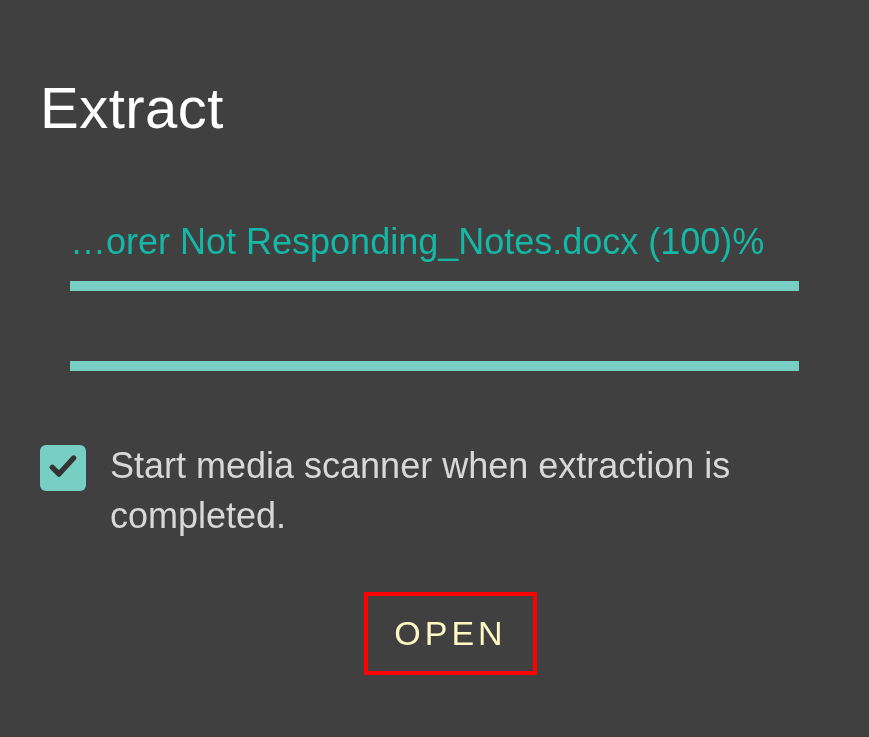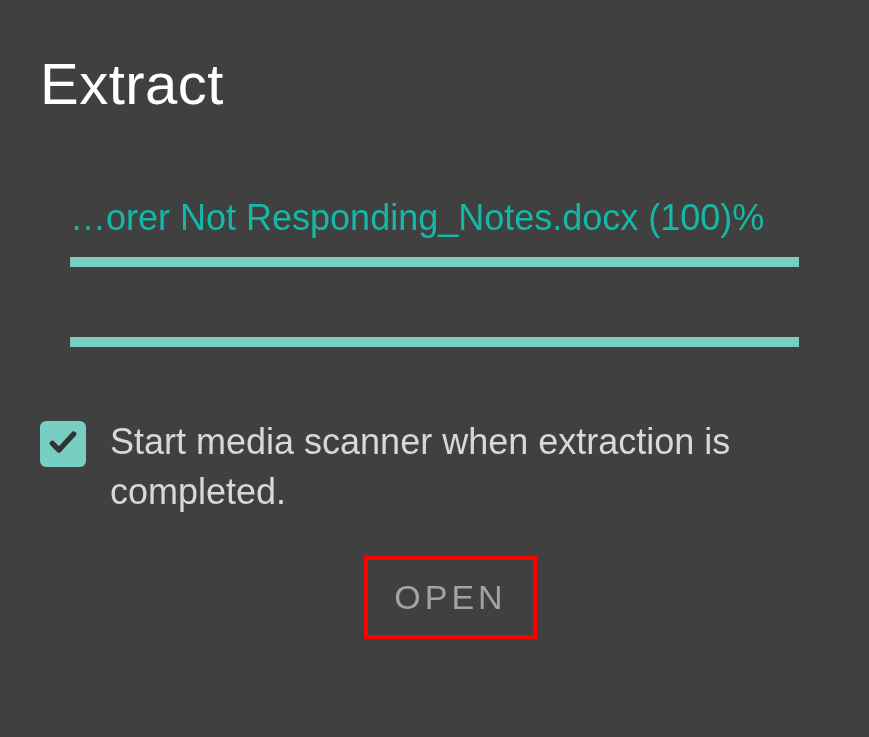--- a/index.html
+++ b/index.html
@@ -23,20 +23,21 @@
       height: 100%;
       padding: 50px 40px 40px 40px;
       position: relative;
     }
     .title {
       font-size: 58px;
       font-weight: 400;
       color: #ffffff;
       margin-bottom: 80px;
       letter-spacing: 0.5px;
+      margin-top: 24px;
     }
     .progress-section {
       margin-bottom: 70px;
       padding: 0 30px;
     }
     .progress-label {
       font-size: 36px;
       color: #14b8a6;
       font-weight: 300;
       margin-bottom: 18px;
@@ -50,21 +51,21 @@
     .progress-bar {
       height: 10px;
       background: #77CFC3;
       width: 100%;
     }
     .checkbox-row {
       display: flex;
       align-items: flex-start;
       gap: 24px;
       padding: 0 0 0 0;
-      margin-bottom: 38px;
+      margin-bottom: 50px;
     }
     .checkbox {
       width: 46px;
       height: 46px;
       background: #77CFC3;
       border-radius: 6px;
       display: flex;
       align-items: center;
       justify-content: center;
       flex-shrink: 0;
@@ -81,21 +82,21 @@
       line-height: 1.4;
     }
     .button-row {
       display: flex;
       justify-content: space-around;
       align-items: center;
       padding: 0 80px;
     }
     .button {
       font-size: 34px;
-      color: #a3a3a3;
+      color: #fef9c3;
       letter-spacing: 4px;
       font-weight: 400;
       background: transparent;
       border: none;
       cursor: pointer;
       padding: 18px 26px;
       font-family: inherit;
       margin-left: 32px;
     }
     .highlight {

